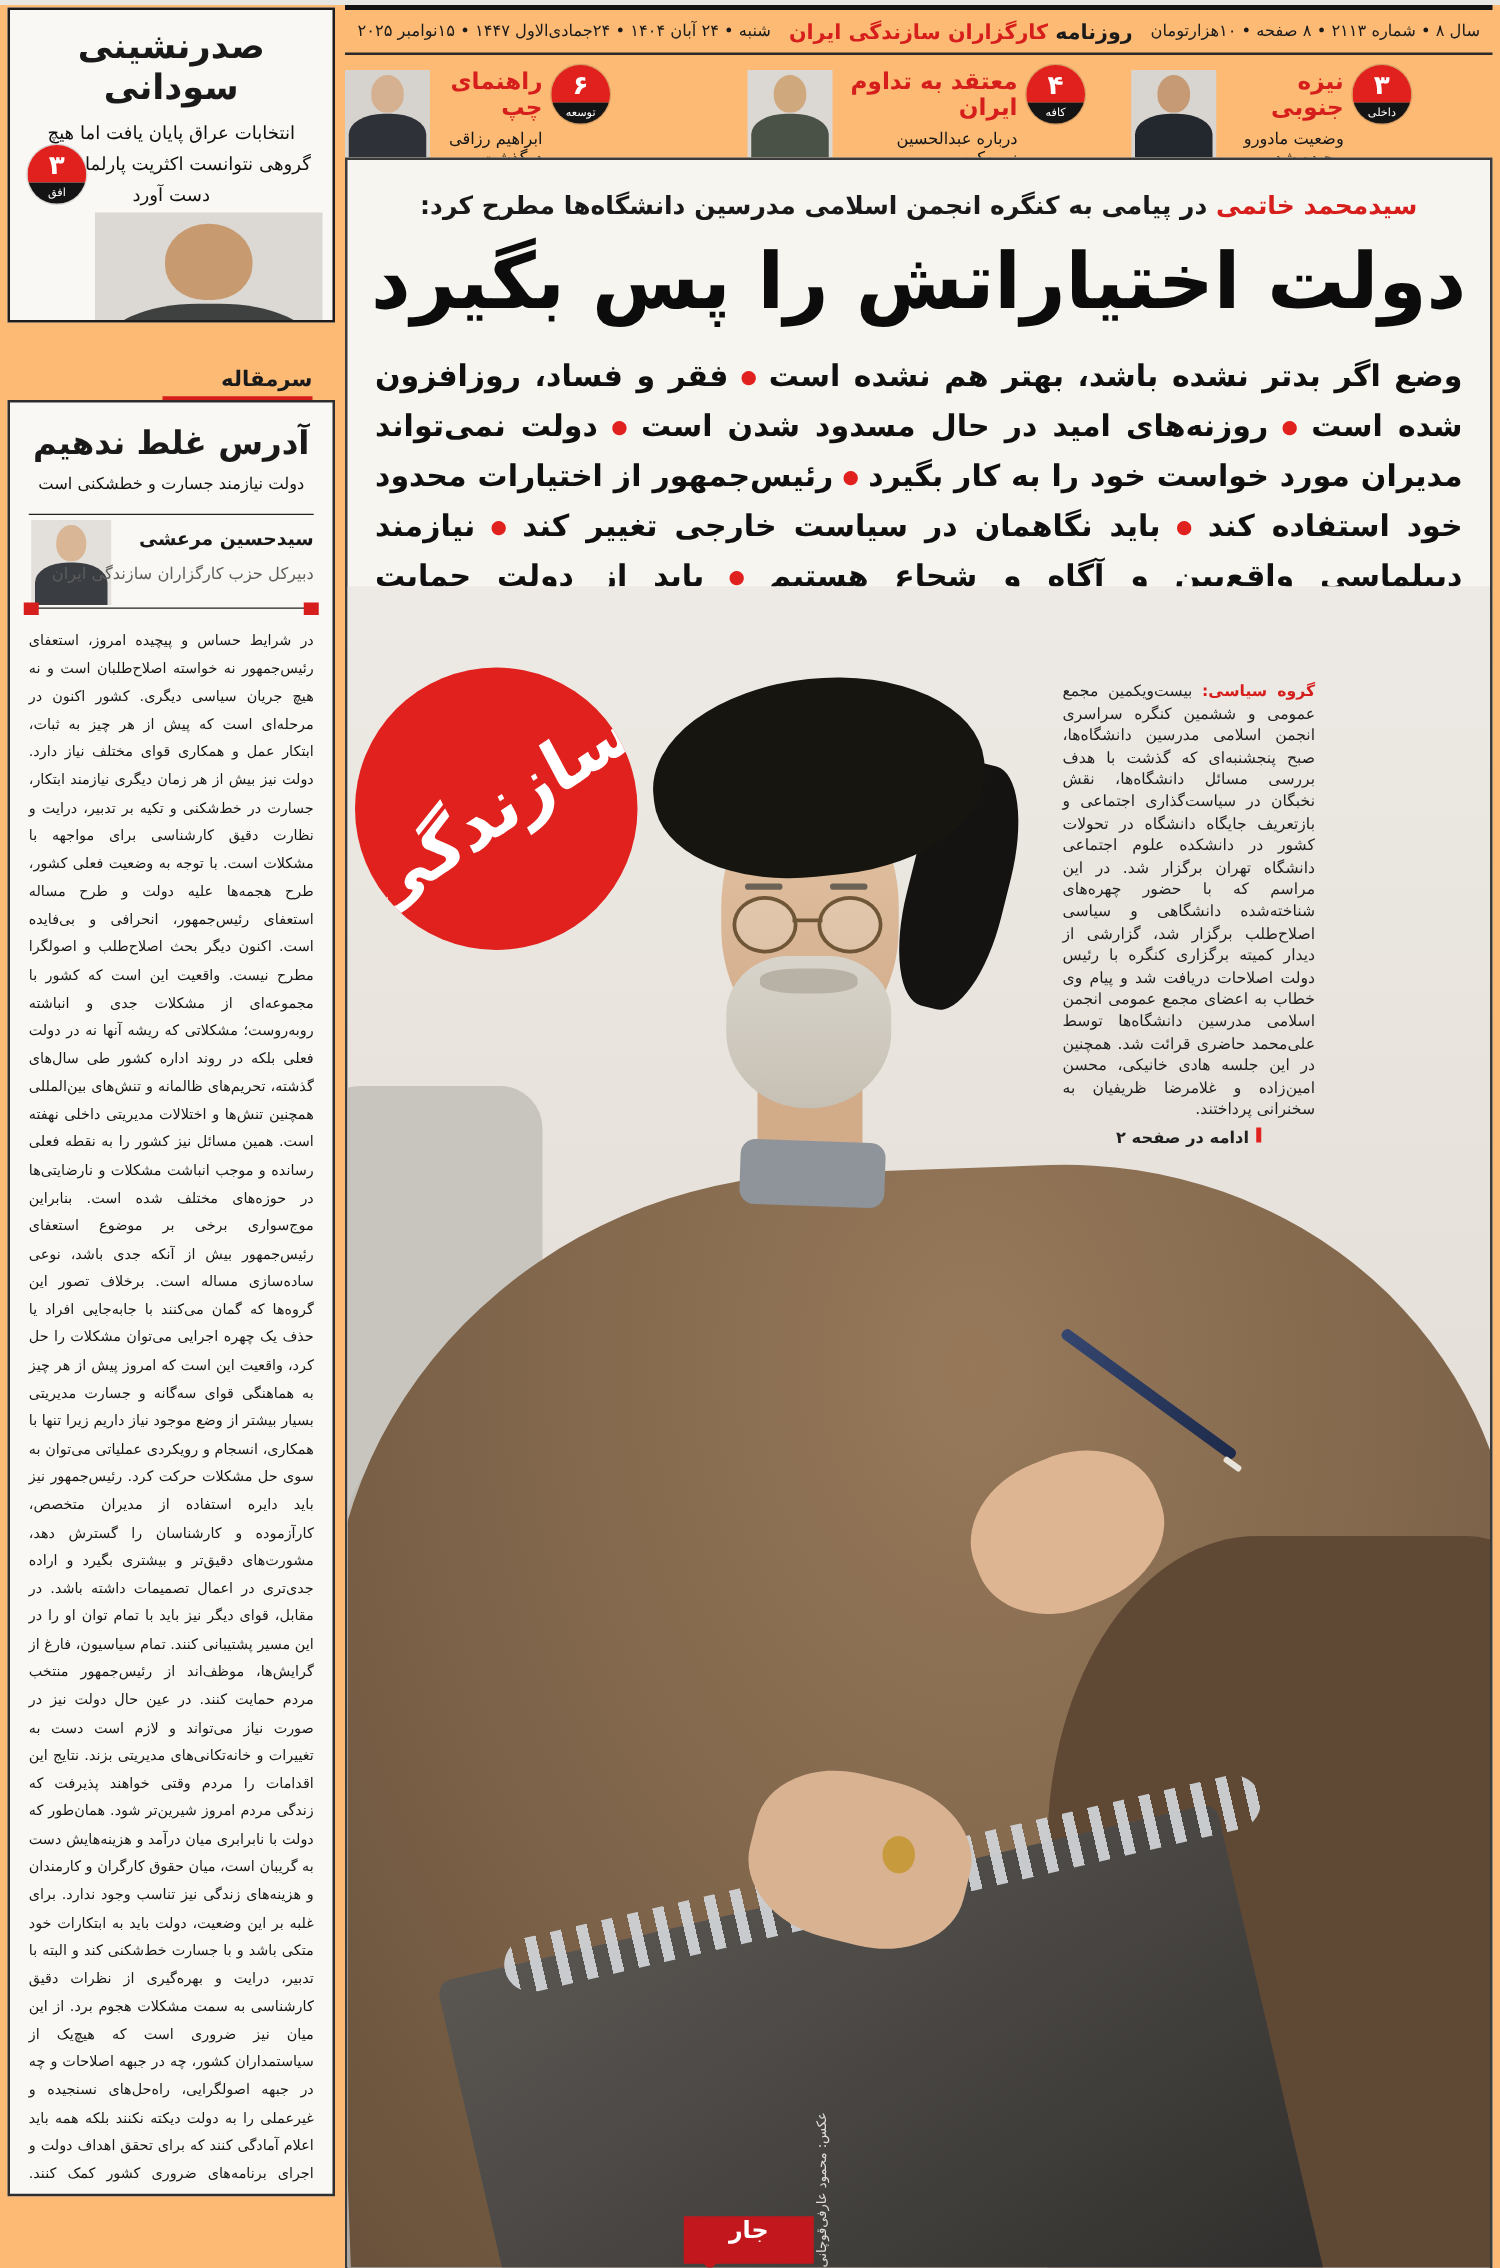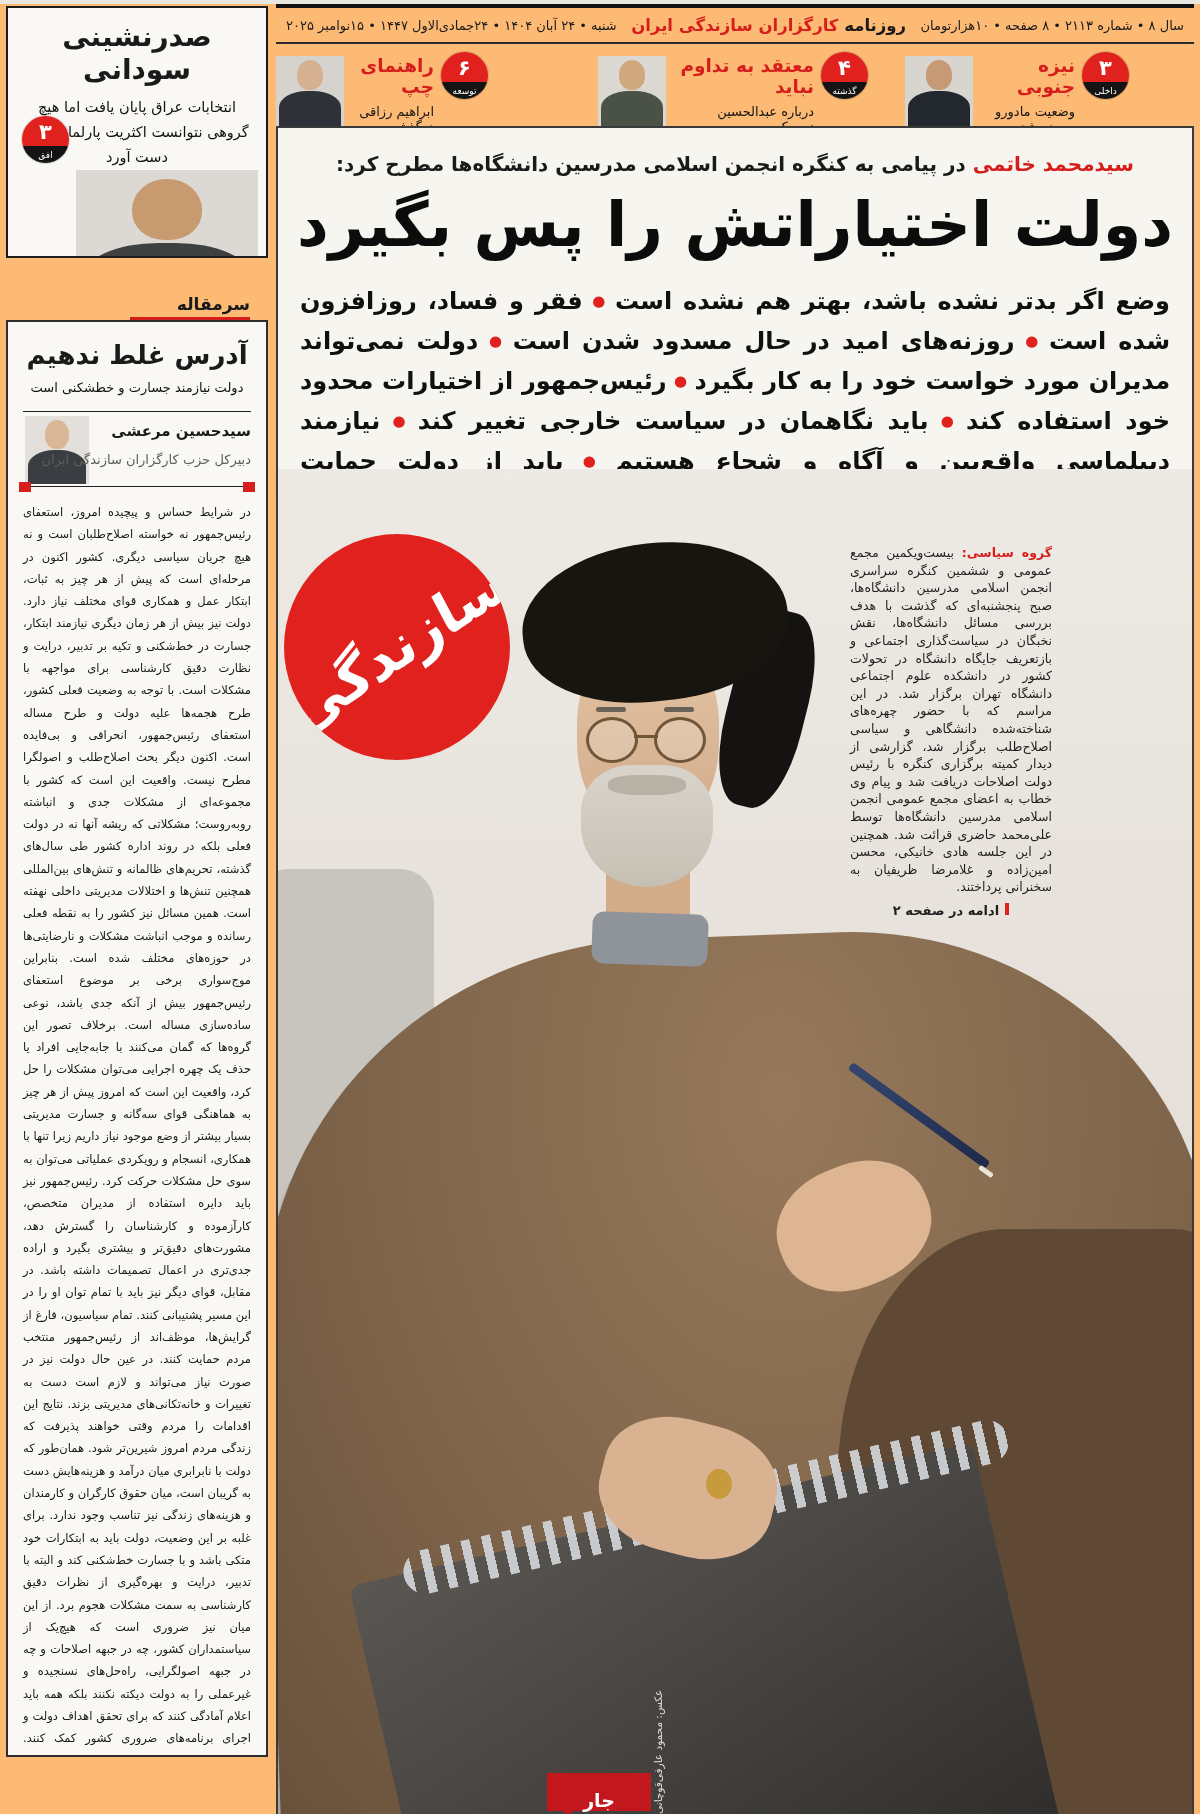--- a/index.html
+++ b/index.html
@@ -125,21 +125,21 @@
   .article-col { position:absolute; left:572px; top:416px; width:202px;
     font-size:12.5px; line-height:17.6px; text-align:justify; color:#1f1f1f; }
   .article-col .lead { color:#d61f1d; font-weight:bold; }
   .continue { margin-top:6px; font-weight:bold; font-size:13px; text-align:center; }
   .continue .tick { display:inline-block; width:4px; height:12px; background:#e0211e; margin-left:6px; }
 
   .credit { position:absolute; left:374px; top:1686px; transform:rotate(-90deg); transform-origin:left top;
     white-space:nowrap; font-size:10.5px; color:rgba(250,248,242,.85); letter-spacing:.5px; }
 
   .watermark { position:absolute; left:269px; top:1645px; width:104px; height:38px; background:#c2171d;
-    display:flex; align-items:flex-end; justify-content:center; color:#fff; font-weight:bold; font-size:19px; }
+    display:flex; align-items:flex-start; justify-content:center; color:#fff; font-weight:bold; font-size:19px; }
   .watermark::after { content:""; position:absolute; left:14px; bottom:-12px;
     border:7px solid transparent; border-top-color:#c2171d; }
 </style>
 </head>
 <body>
 
 <div id="page">
 
   <div class="box-topleft">
     <div class="tl-title">صدرنشینی سودانی</div>
@@ -167,24 +167,24 @@
     <div class="t-text">
       <div class="t-title">نیزه جنوبی</div>
       <div class="t-sub">وضعیت مادورو پیچیده شد</div>
     </div>
     <div class="t-photo person" style="--bg:#d8d4cf; --suit:#23272e; --skin:#c59a74;"></div>
   </div>
 
   <div class="teaser" id="teaser-2">
     <div class="badge">
       <div class="num">۴</div>
-      <div class="sec">گذشته</div>
+      <div class="sec">کافه</div>
     </div>
     <div class="t-text">
-      <div class="t-title">معتقد به تداوم نباید</div>
+      <div class="t-title">معتقد به تداوم ایران</div>
       <div class="t-sub">درباره عبدالحسین زرین‌کوب</div>
     </div>
     <div class="t-photo person" style="--bg:#dbd7d2; --suit:#4a5248; --skin:#cfa87e;"></div>
   </div>
 
   <div class="teaser" id="teaser-3">
     <div class="badge">
       <div class="num">۶</div>
       <div class="sec">توسعه</div>
     </div>

